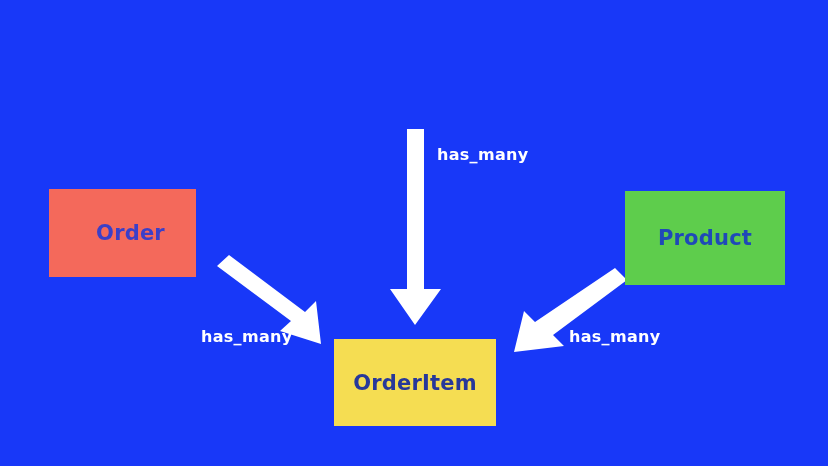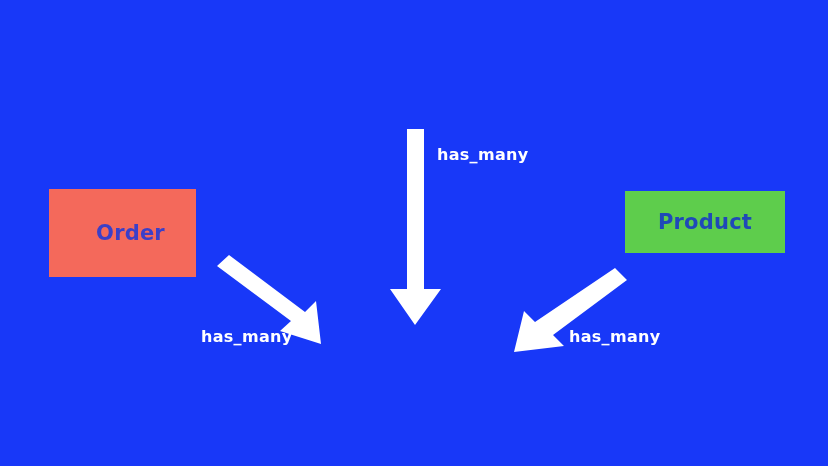--- a/index.html
+++ b/index.html
@@ -23,21 +23,21 @@
     box-sizing: border-box;
   }
   .entity-label {
     font-size: 21px;
     font-weight: bold;
     letter-spacing: 0.2px;
     white-space: nowrap;
   }
   #box-cart     { left: 336px; top: 36px;  width: 163px; height: 91px; }
   #box-order    { left: 49px;  top: 189px; width: 147px; height: 88px; padding-left: 16px; }
-  #box-product  { left: 625px; top: 191px; width: 160px; height: 62px; }
+  #box-product  { left: 625px; top: 191px; width: 160px; height: 94px; }
   #box-orderitem{ left: 334px; top: 339px; width: 162px; height: 87px; }
 
   .edge-svg {
     position: absolute;
     left: 0; top: 0;
     width: 828px;
     height: 466px;
     pointer-events: none;
     overflow: visible;
   }
@@ -75,20 +75,23 @@
 
 
   <div class="entity-box" id="box-order" style="background:#f4695b">
     <span class="entity-label" style="color:#3b3fc8">Order</span>
   </div>
 
   <div class="entity-box" id="box-product" style="background:#5ecd4c">
     <span class="entity-label" style="color:#1f49b8">Product</span>
   </div>
 
+  <div class="entity-box" id="box-orderitem" style="background:#f5dd52">
+    <span class="entity-label" style="color:#27389a">OrderItem</span>
+  </div>
 
   <span class="edge-label" id="label-cart-orderitem">has_many</span>
 
   <span class="edge-label" id="label-order-orderitem">has_many</span>
 
   <span class="edge-label" id="label-product-orderitem">has_many</span>
 
 </div>
 
 </body></html>

